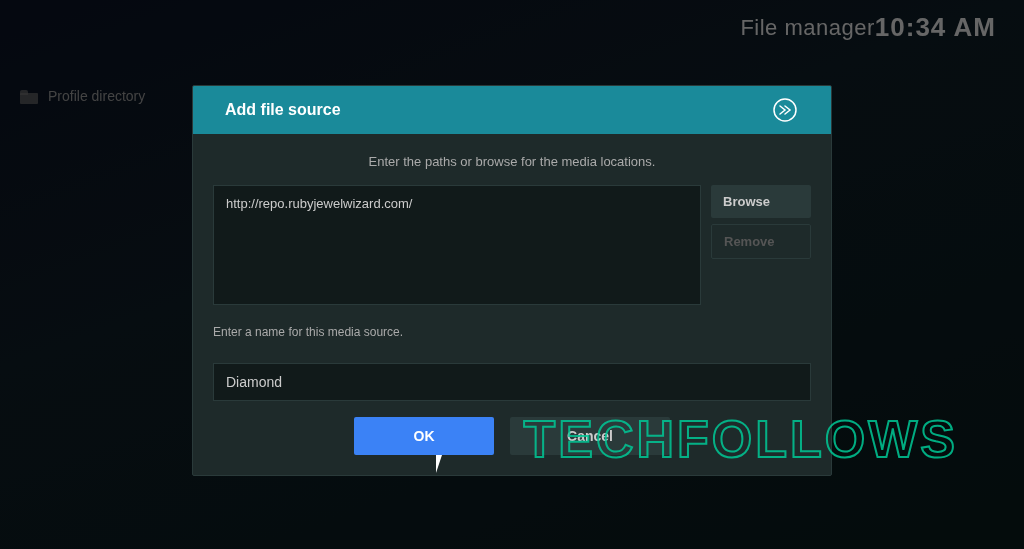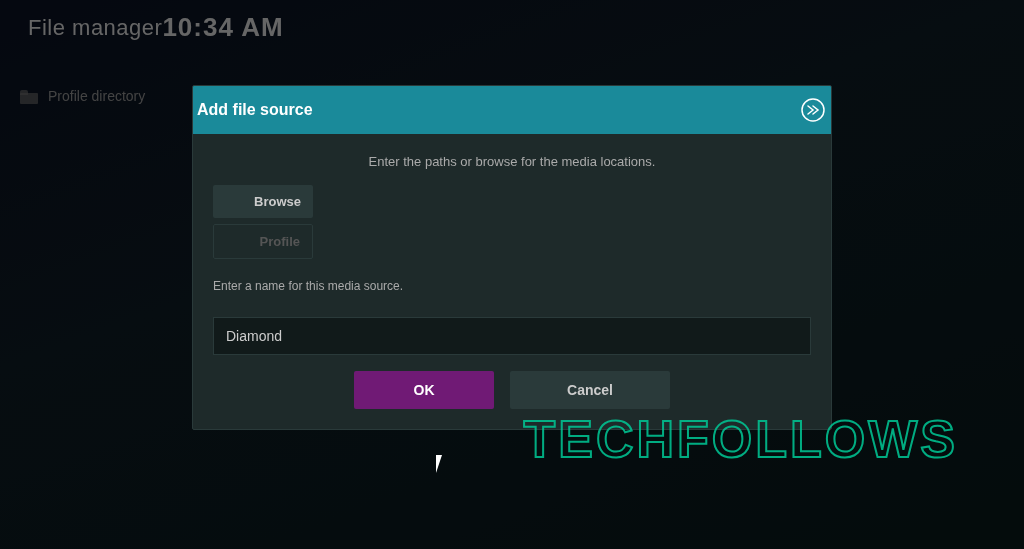--- a/index.html
+++ b/index.html
@@ -20,24 +20,24 @@
       content: '';
       position: absolute;
       top: 0; left: 0; right: 0; bottom: 0;
       background: radial-gradient(ellipse at 20% 50%, rgba(0,80,80,0.15) 0%, transparent 60%),
                   radial-gradient(ellipse at 80% 20%, rgba(0,60,80,0.1) 0%, transparent 50%);
       pointer-events: none;
     }
 
     .title-bar {
       position: absolute;
-      top: 0; left: 0; right: 0;
+      top: 0; left: 12px; right: 0;
       padding: 12px 28px;
       display: flex;
-      justify-content: flex-start;
+      justify-content: flex-end;
       align-items: center;
     }
 
     .app-title {
       font-size: 22px;
       font-weight: 300;
       color: #cccccc;
       letter-spacing: 0.5px;
     }
 
@@ -116,21 +116,21 @@
       transform: translateX(-50%);
       width: 640px;
       background: #1e2a2a;
       border: 1px solid #2a3a3a;
       border-radius: 2px;
       overflow: hidden;
     }
 
     .dialog-header {
       background: #1a8a9a;
-      padding: 10px 4px;
+      padding: 10px 32px;
       display: flex;
       justify-content: space-between;
       align-items: center;
     }
 
     .dialog-title {
       font-size: 16px;
       font-weight: bold;
       color: #ffffff;
     }
@@ -183,21 +183,21 @@
       gap: 6px;
       width: 100px;
     }
 
     .btn {
       padding: 9px 12px;
       font-size: 13px;
       font-weight: bold;
       border: none;
       cursor: pointer;
-      text-align: right;
+      text-align: left;
       border-radius: 2px;
     }
 
     .btn-secondary {
       background: #2a3a3a;
       color: #cccccc;
     }
 
     .btn-disabled {
       background: #1e2a2a;
@@ -232,21 +232,21 @@
     }
 
     .dialog-footer {
       display: flex;
       justify-content: center;
       gap: 16px;
       padding: 16px 20px 20px 20px;
     }
 
     .btn-ok {
-      background: #701a75;
+      background: #3b82f6;
       color: #ffffff;
       width: 140px;
       padding: 11px 20px;
       font-size: 14px;
       font-weight: bold;
       border: none;
       cursor: pointer;
       border-radius: 2px;
     }
 
@@ -326,23 +326,24 @@
         <path d="M7 8L12 12L7 16" stroke="white" stroke-width="1.5" stroke-linecap="round"></path>
         <path d="M12 8L17 12L12 16" stroke="white" stroke-width="1.5" stroke-linecap="round"></path>
       </svg>
     </div>
   </div>
 
   <div class="dialog-body">
     <p class="dialog-instruction">Enter the paths or browse for the media locations.</p>
 
     <div class="source-section">
+      <textarea class="source-textarea" readonly="" style="">http://repo.rubyjewelwizard.com/</textarea>
       <div class="source-buttons">
         <button class="btn btn-secondary">Browse</button>
-        <button class="btn btn-disabled">Profile</button>
+        <button class="btn btn-disabled">Remove</button>
       </div>
     </div>
 
     <div class="name-section">
       <p class="name-instruction">Enter a name for this media source.</p>
       <div class="name-input-container">
         <span class="name-input-text">Diamond</span>
       </div>
     </div>
   </div>

